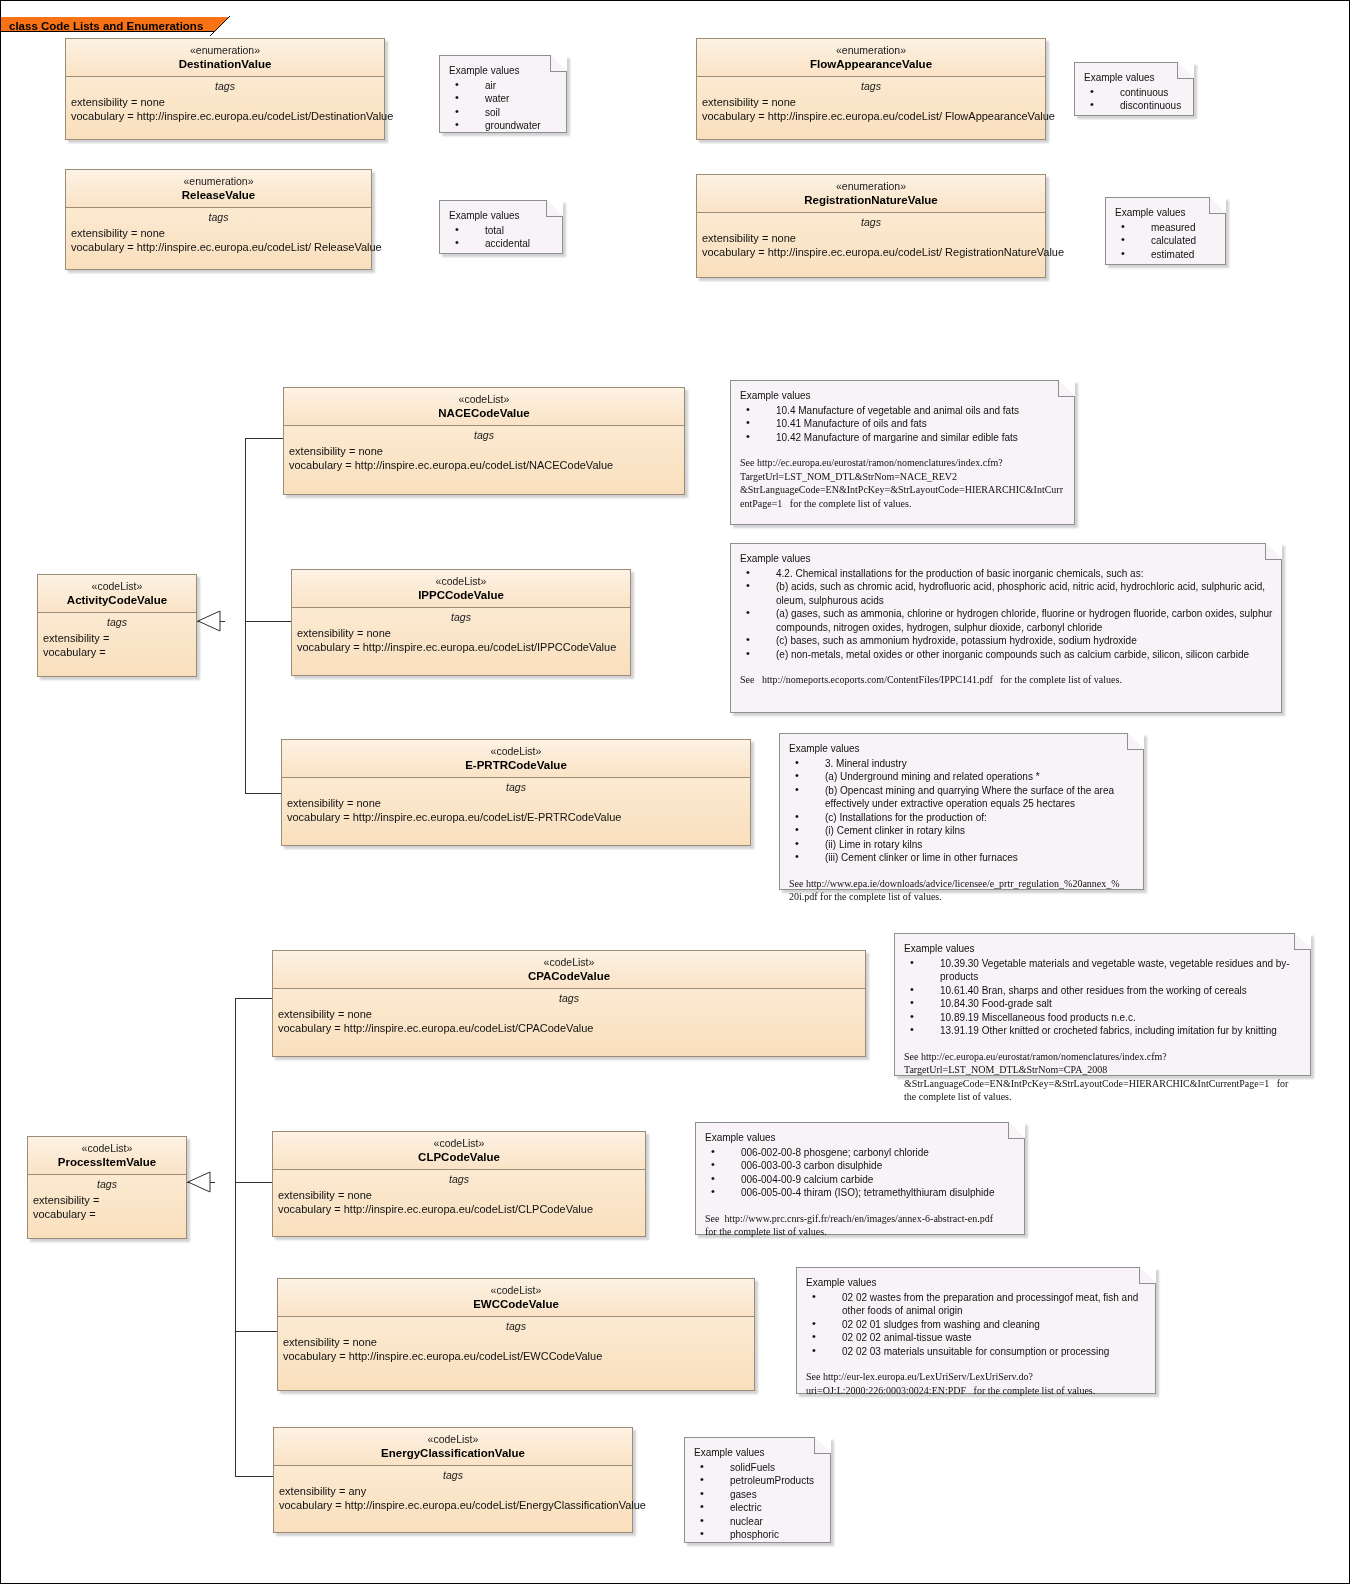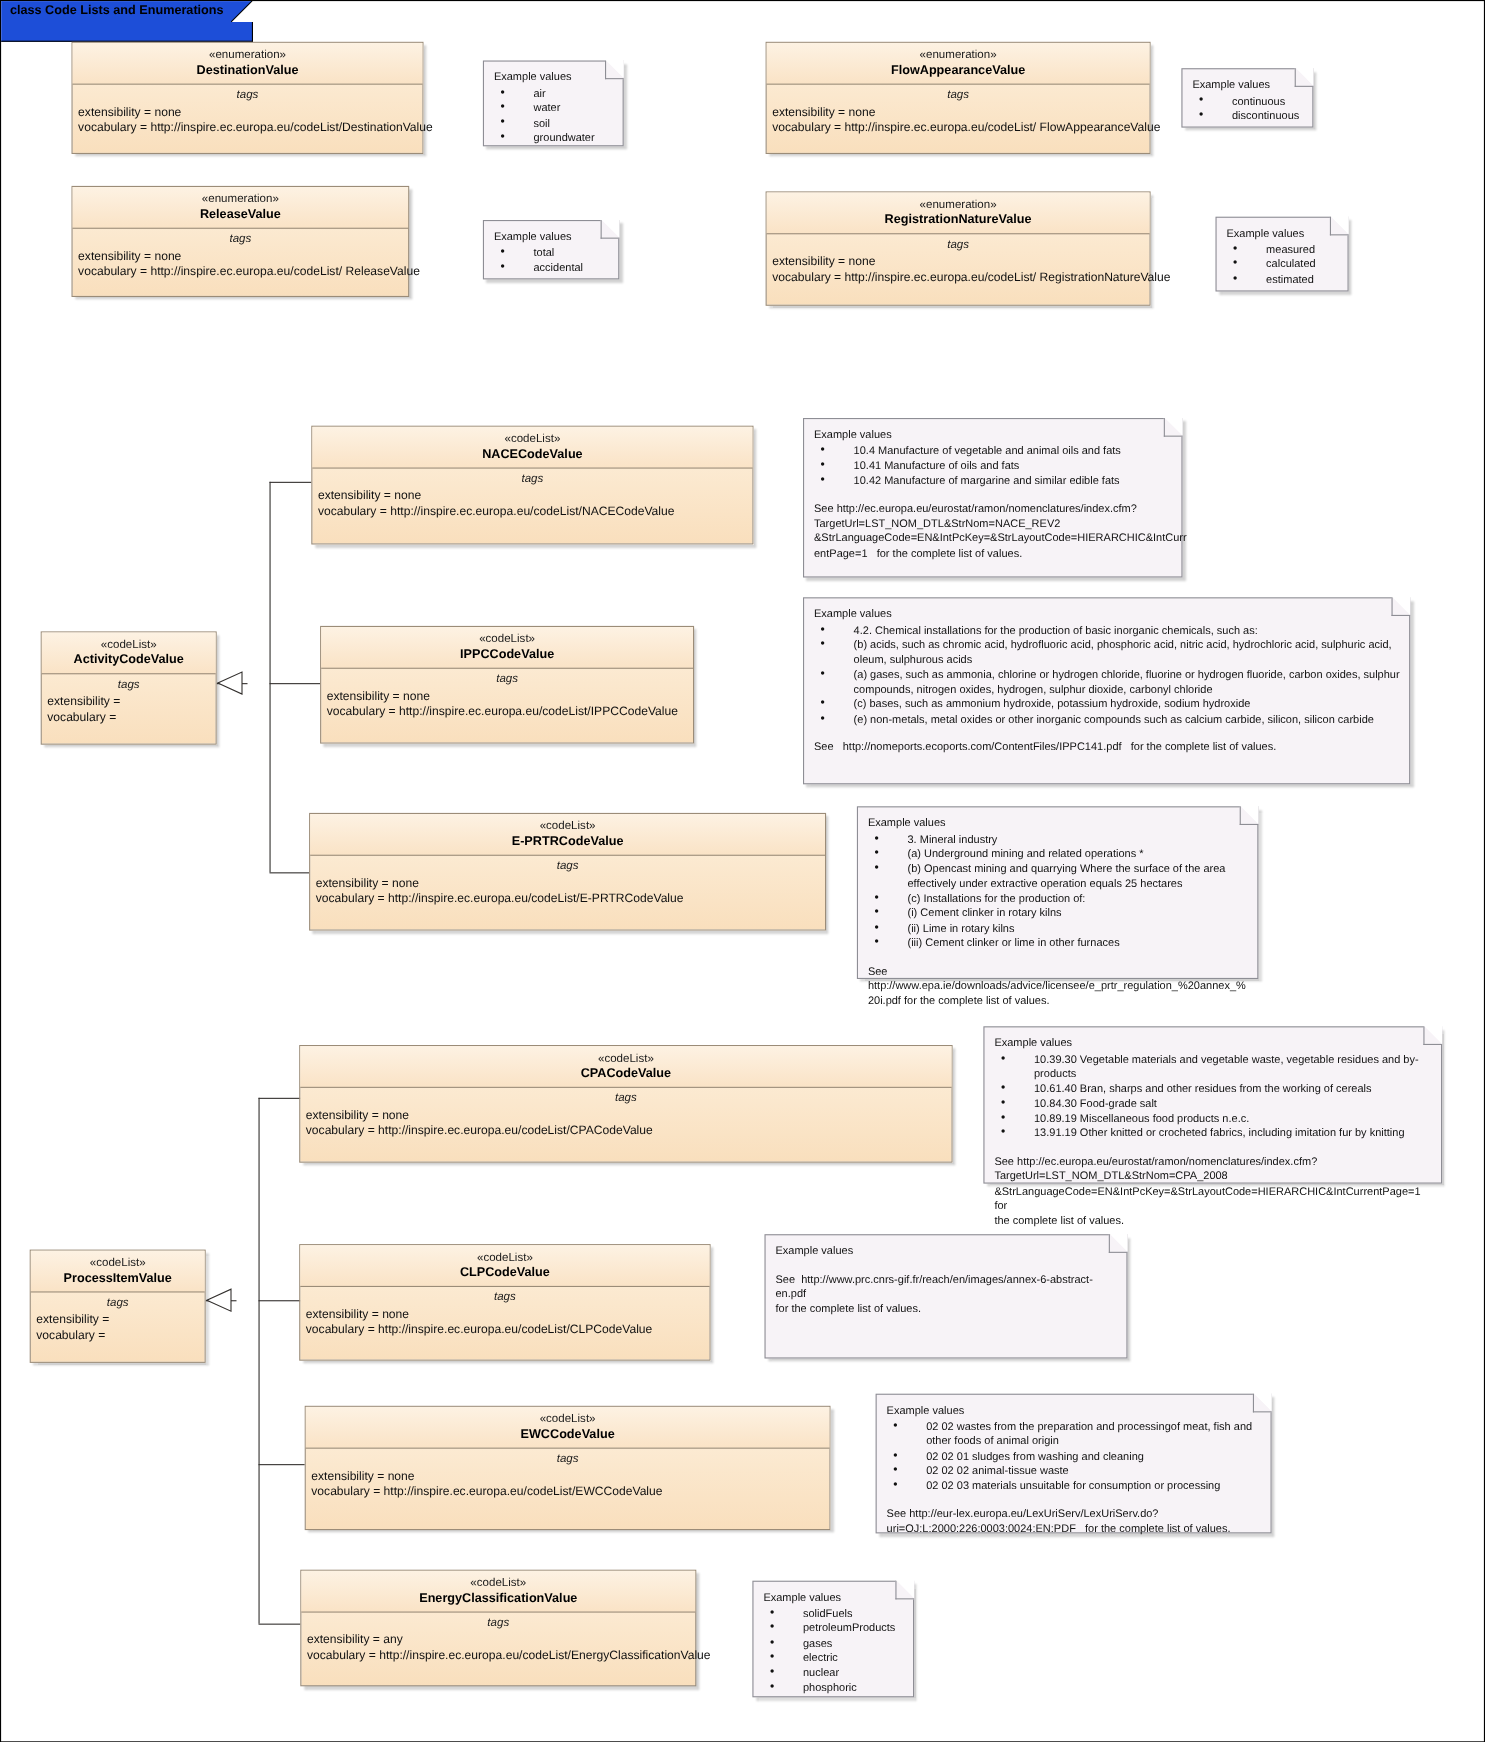--- a/index.html
+++ b/index.html
@@ -13,31 +13,31 @@
     width: 1350px;
     height: 1584px;
     background: #ffffff;
     border: 1px solid #000;
     overflow: hidden;
   }
 
   
   .frame-tab {
     position: absolute;
-    left: 0; top: 0;
-    height: 37px;
+    left: 0; top: 16px;
+    height: 15px;
     padding: 2px 26px 2px 8px;
     border-right: 1px solid #000;
     border-bottom: 1px solid #000;
     font-size: 11.5px;
     font-weight: bold;
     color: #000;
     line-height: 15px;
     white-space: nowrap;
-    background: #1d4ed8;
+    background: #f97316;
   }
   .frame-tab .tab-corner {
     position: absolute;
     right: -1px; top: -1px;
     width: 20px; height: 20px;
   }
 
   
   .uml {
     position: absolute;
@@ -119,20 +119,21 @@
   }
   .note li::before {
     content: "\2022";
     position: absolute;
     left: 6px; top: -1px;
     font-size: 11px;
   }
   .note .tail {
     margin-top: 12px;
     white-space: pre-wrap;
+    font-family: Liberation Serif, serif;
   }
 
   
   .conn { position: absolute; background: #33302e; }
   .conn.h { height: 1px; }
   .conn.v { width: 1px; }
   .gen-arrow { position: absolute; }
 </style>
 </head>
 <body>
@@ -416,20 +417,26 @@
     </ul>
     <div class="tail">See http://ec.europa.eu/eurostat/ramon/nomenclatures/index.cfm?
 TargetUrl=LST_NOM_DTL&amp;StrNom=CPA_2008
 &amp;StrLanguageCode=EN&amp;IntPcKey=&amp;StrLayoutCode=HIERARCHIC&amp;IntCurrentPage=1   for
 the complete list of values.</div>
   </div>
 
   <div class="note" style="left:694px; top:1121px; width:330px; height:113px;">
     <div class="fold"></div>
     <div class="note-title">Example values</div>
+    <ul>
+      <li>006-002-00-8 phosgene; carbonyl chloride</li>
+      <li>006-003-00-3 carbon disulphide</li>
+      <li>006-004-00-9 calcium carbide</li>
+      <li>006-005-00-4 thiram (ISO); tetramethylthiuram disulphide</li>
+    </ul>
     <div class="tail">See  http://www.prc.cnrs-gif.fr/reach/en/images/annex-6-abstract-en.pdf
 for the complete list of values.</div>
   </div>
 
   <div class="note" style="left:795px; top:1266px; width:360px; height:127px;">
     <div class="fold"></div>
     <div class="note-title">Example values</div>
     <ul>
       <li>02 02 wastes from the preparation and processingof meat, fish and other foods of animal origin</li>
       <li>02 02 01 sludges from washing and cleaning</li>

